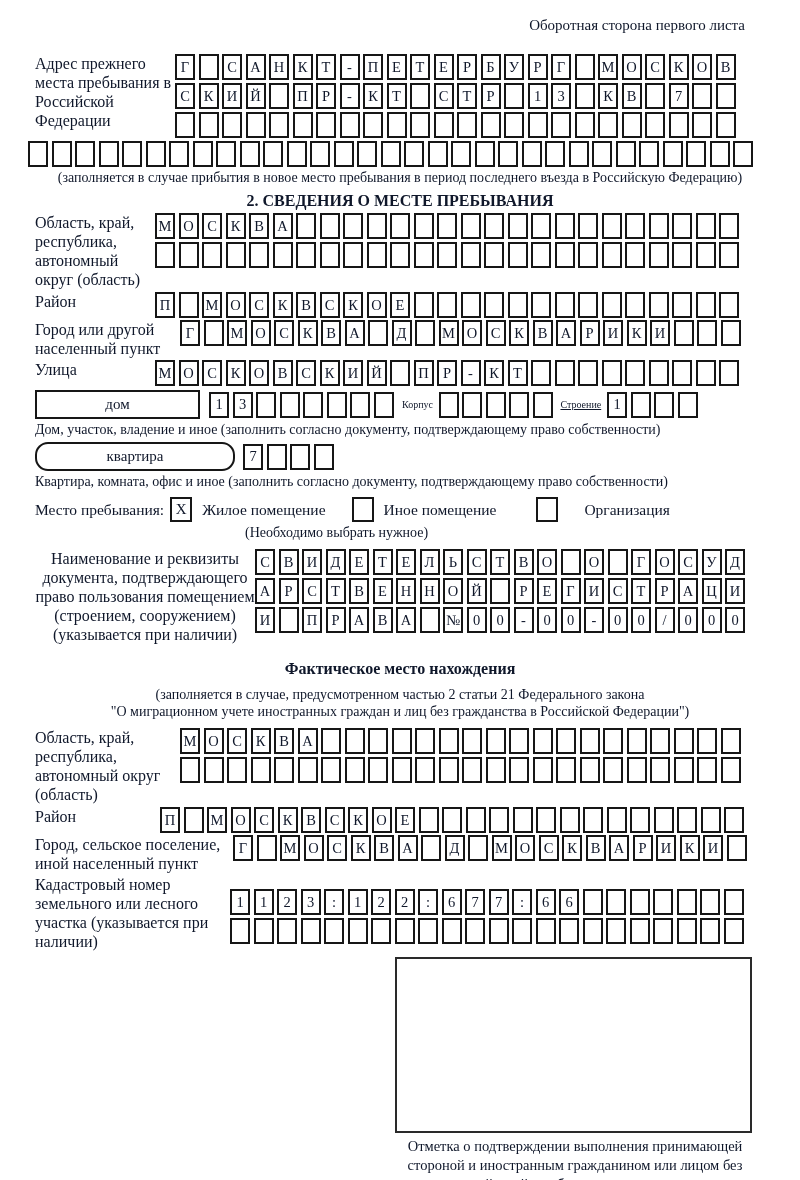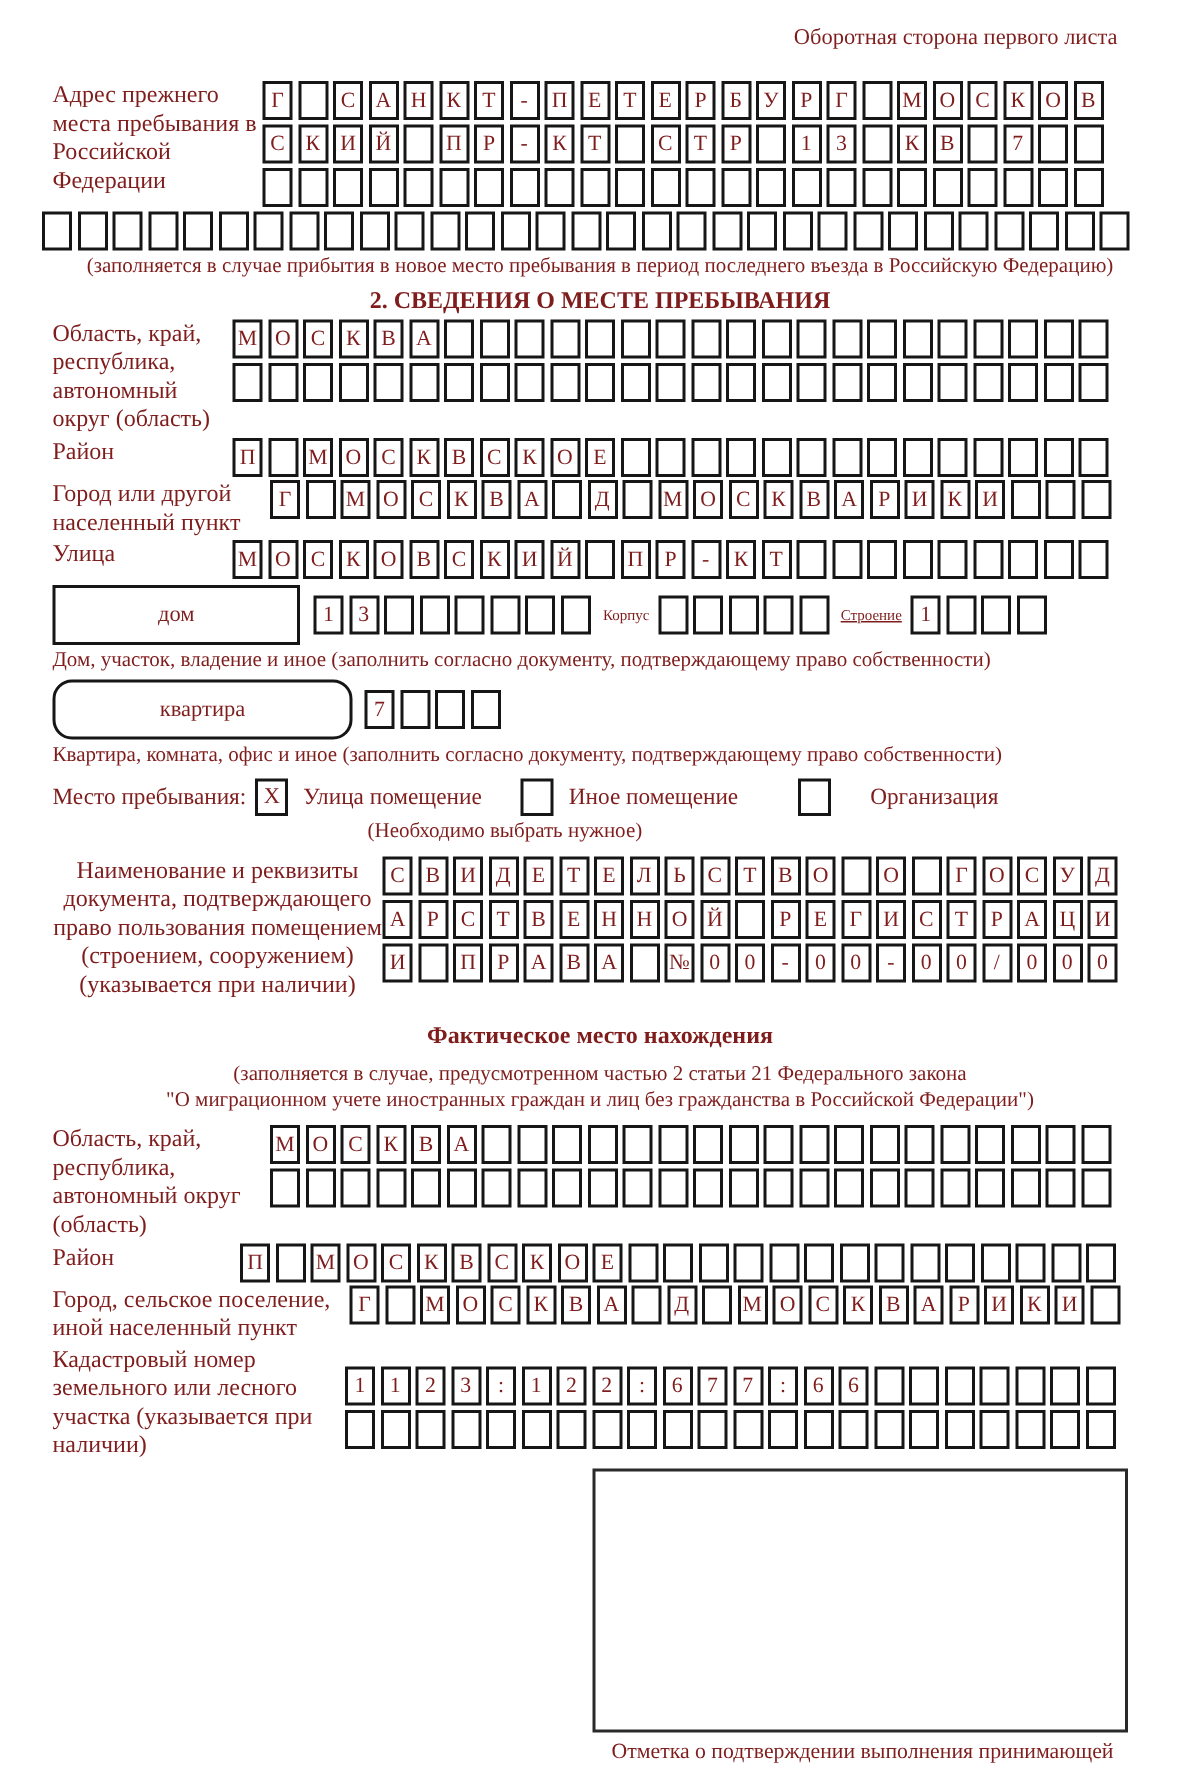--- a/index.html
+++ b/index.html
@@ -1,19 +1,19 @@
 <!DOCTYPE html>
 <html><head>
 <meta charset="utf-8">
 <style>
   * { box-sizing: border-box; margin: 0; padding: 0; }
   html, body { background: #ffffff; }
   .page {
     width: 800px; height: 1180px; position: relative;
-    background: #fff; color: #7f1d1d;
+    background: #fff; color: #0f172a;
     font-family: "Liberation Serif", "DejaVu Serif", serif;
     font-size: 15px; overflow: hidden;
   }
   .hdr-note { text-align: right; padding: 17px 55px 0 0; font-size: 15px; }
 
   .frow { display: flex; align-items: flex-start; padding-left: 35px; }
   .flabel { font-size: 16px; line-height: 19px; flex: 0 0 auto; }
   .w140 { width: 140px; }
   .w120 { width: 120px; }
   .w145 { width: 145px; }
@@ -30,21 +30,21 @@
     margin-right: 3.5px; font-size: 14.5px; flex: 0 0 auto;
     font-family: "Liberation Serif", serif;
   }
   .fullrow { padding-left: 28px; margin-top: 3px; }
 
   .note { font-size: 14px; line-height: 17px; }
   .center { text-align: center; }
   .sec-title { text-align: center; font-weight: bold; font-size: 16px; }
 
   .labelbox {
-    border: 2px solid #161616; height: 40px; display: flex;
+    border: 2px solid #161616; height: 29px; display: flex;
     align-items: center; justify-content: center; font-size: 15px; flex: 0 0 auto;
   }
   .inline-lbl { font-size: 10px; line-height: 29px; flex: 0 0 auto; }
 
   .cbox {
     width: 22px; height: 25px; border: 2px solid #161616;
     display: inline-flex; align-items: center; justify-content: center;
     font-size: 15px; flex: 0 0 auto;
   }
   .stay-row { display: flex; align-items: center; padding-left: 35px; margin-top: 7px; }
@@ -378,21 +378,21 @@
         <span class="cell"></span>
         <span class="cell"></span>
         <span class="cell"></span>
       </div>
   </div>
   <div class="note mt2" style="padding-left:35px;">Квартира, комната, офис и иное (заполнить согласно документу, подтверждающему право собственности)</div>
 
   <div class="stay-row">
     <span class="opt-label">Место пребывания:</span>
     <span class="cbox" style="margin-left:6px;">X</span>
-    <span class="opt-label" style="margin-left:10px;">Улица помещение</span>
+    <span class="opt-label" style="margin-left:10px;">Жилое помещение</span>
     <span class="cbox" style="margin-left:26px;"></span>
     <span class="opt-label" style="margin-left:10px;">Иное помещение</span>
     <span class="cbox" style="margin-left:40px;"></span>
     <span class="opt-label" style="margin-left:26px;">Организация</span>
   </div>
   <div class="note mt2" style="padding-left:245px;">(Необходимо выбрать нужное)</div>
 
   <div class="frow mt8">
     <div class="flabel w220">Наименование и реквизиты документа, подтверждающего право пользования помещением (строением, сооружением) (указывается при наличии)</div>
     <div class="cellrows">

